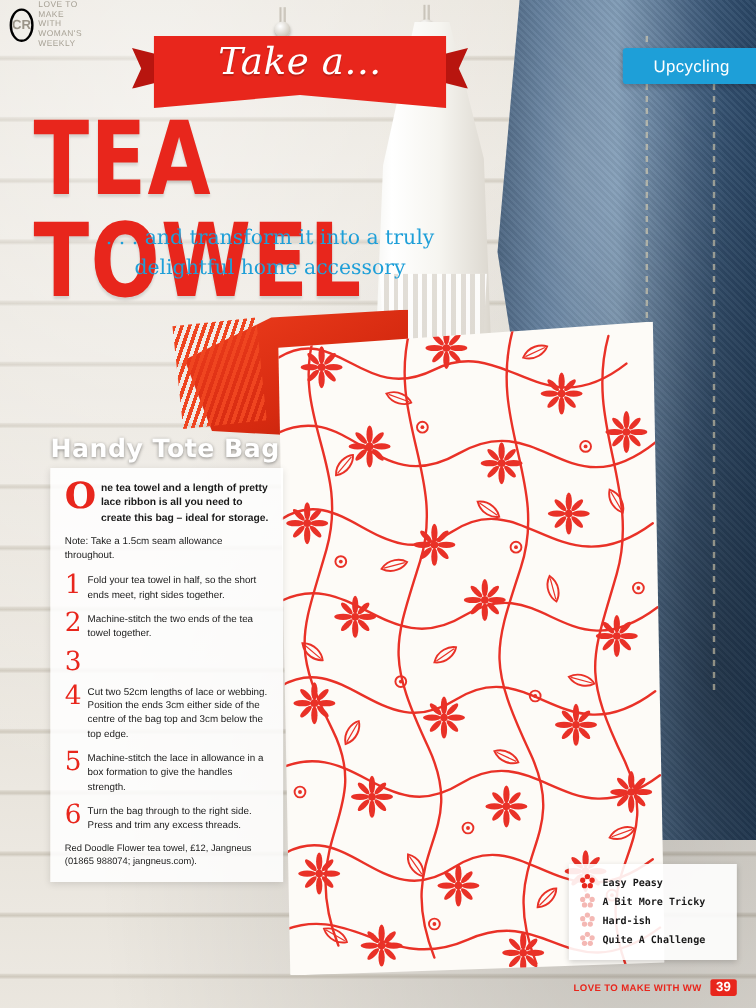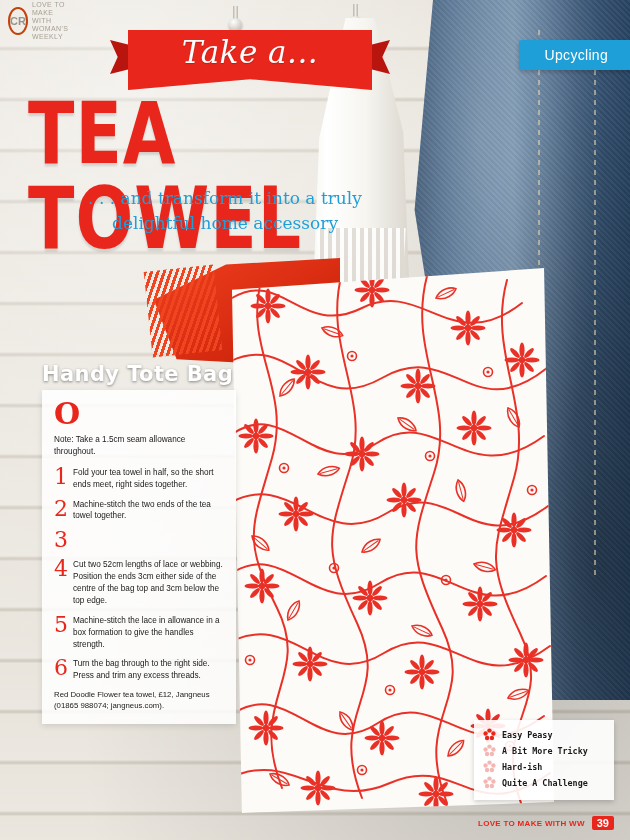--- a/index.html
+++ b/index.html
@@ -176,21 +176,21 @@
     width: 78px;
     height: 26px;
     display: flex;
     align-items: center;
     gap: 4px;
   }
   .logo-mark {
     width: 24px;
     height: 24px;
     border-radius: 50%;
-    border: 2px solid #c2410c;
+    border: 2px solid #000000;
     color: #9a9488;
     font-size: 11px;
     font-weight: bold;
     display: flex;
     align-items: center;
     justify-content: center;
   }
   .logo-text {
     font-size: 7px;
     color: #a7a195;
@@ -530,21 +530,21 @@
     <div class="banner-text">Take a...</div>
   </div>
 
   <div class="headline">TEA TOWEL</div>
   <div class="subhead">. . . and transform it into a truly delightful home accessory</div>
 
   <div class="panel-title">Handy Tote Bag</div>
 
   <div class="panel">
     <p class="standfirst">
-      <span class="dropcap">O</span>
+      <span class="dropcap">O</span><span>ne tea towel and a length of pretty lace ribbon is all you need to create this bag – ideal for storage.</span>
     </p>
     <p class="note">Note: Take a 1.5cm seam allowance throughout.</p>
 
     <div class="step">
       <div class="step-num">1</div>
       <div class="step-text">Fold your tea towel in half, so the short ends meet, right sides together.</div>
     </div>
     <div class="step">
       <div class="step-num">2</div>
       <div class="step-text">Machine-stitch the two ends of the tea towel together.</div>

